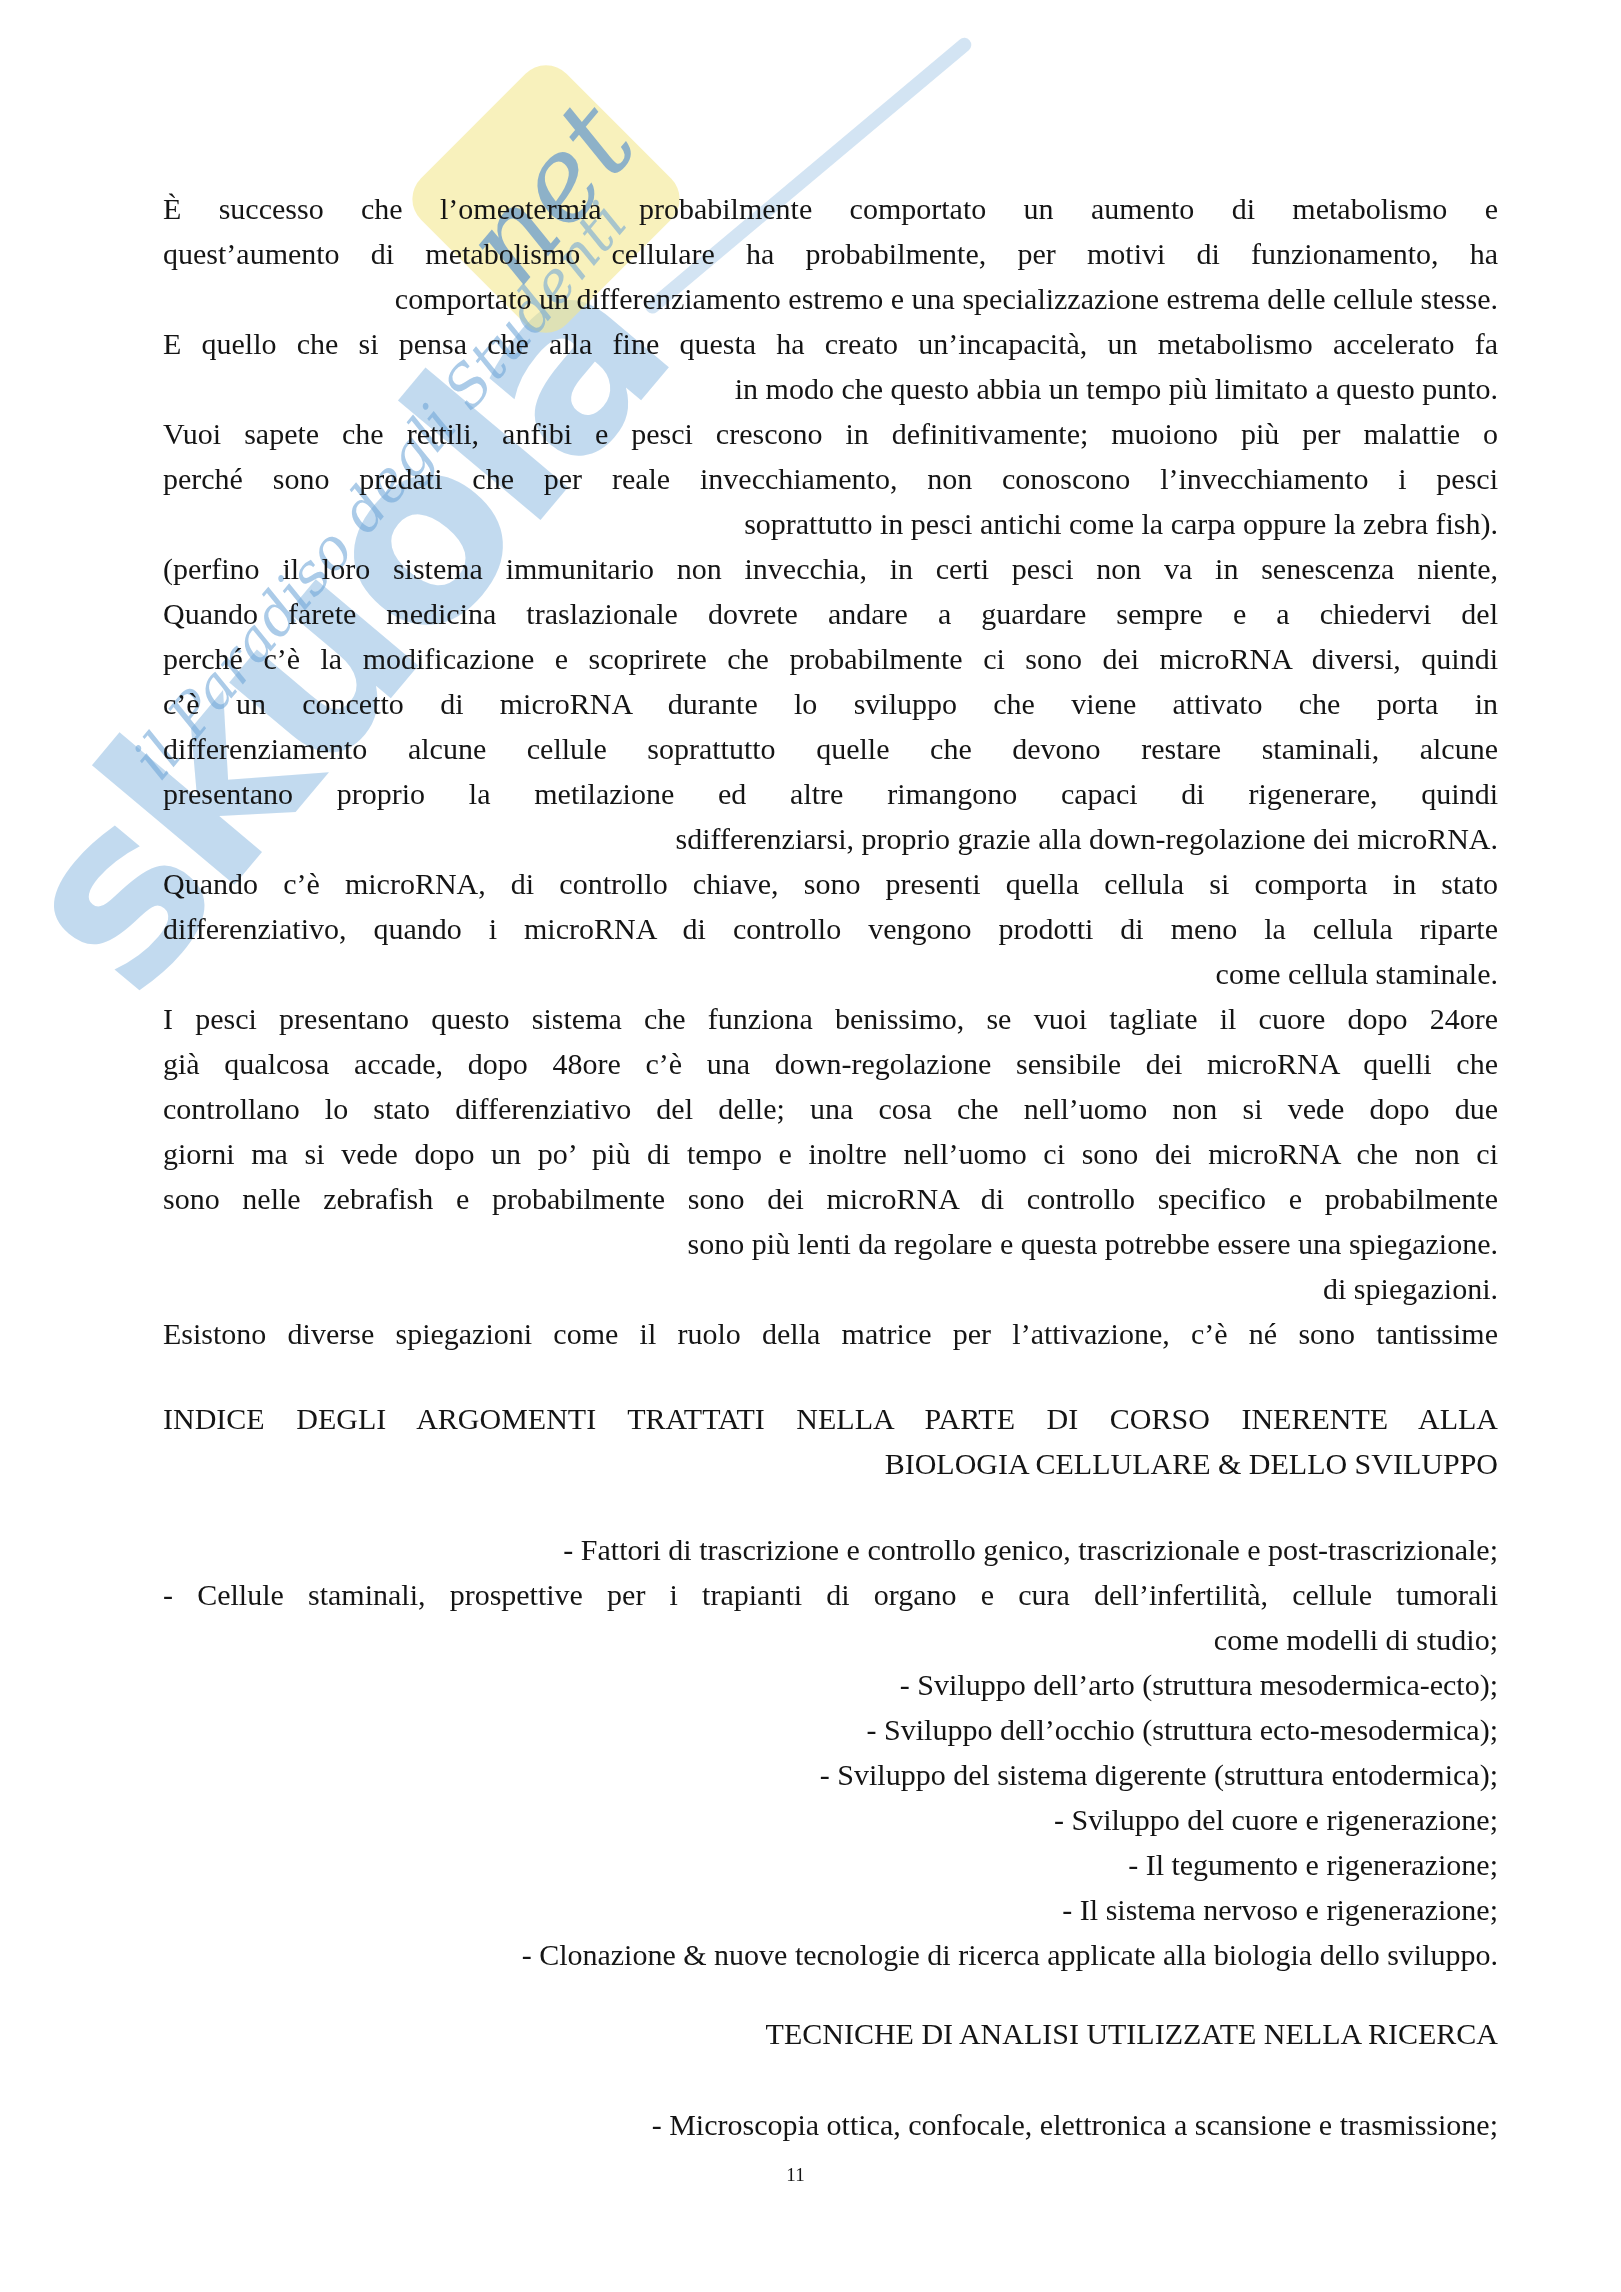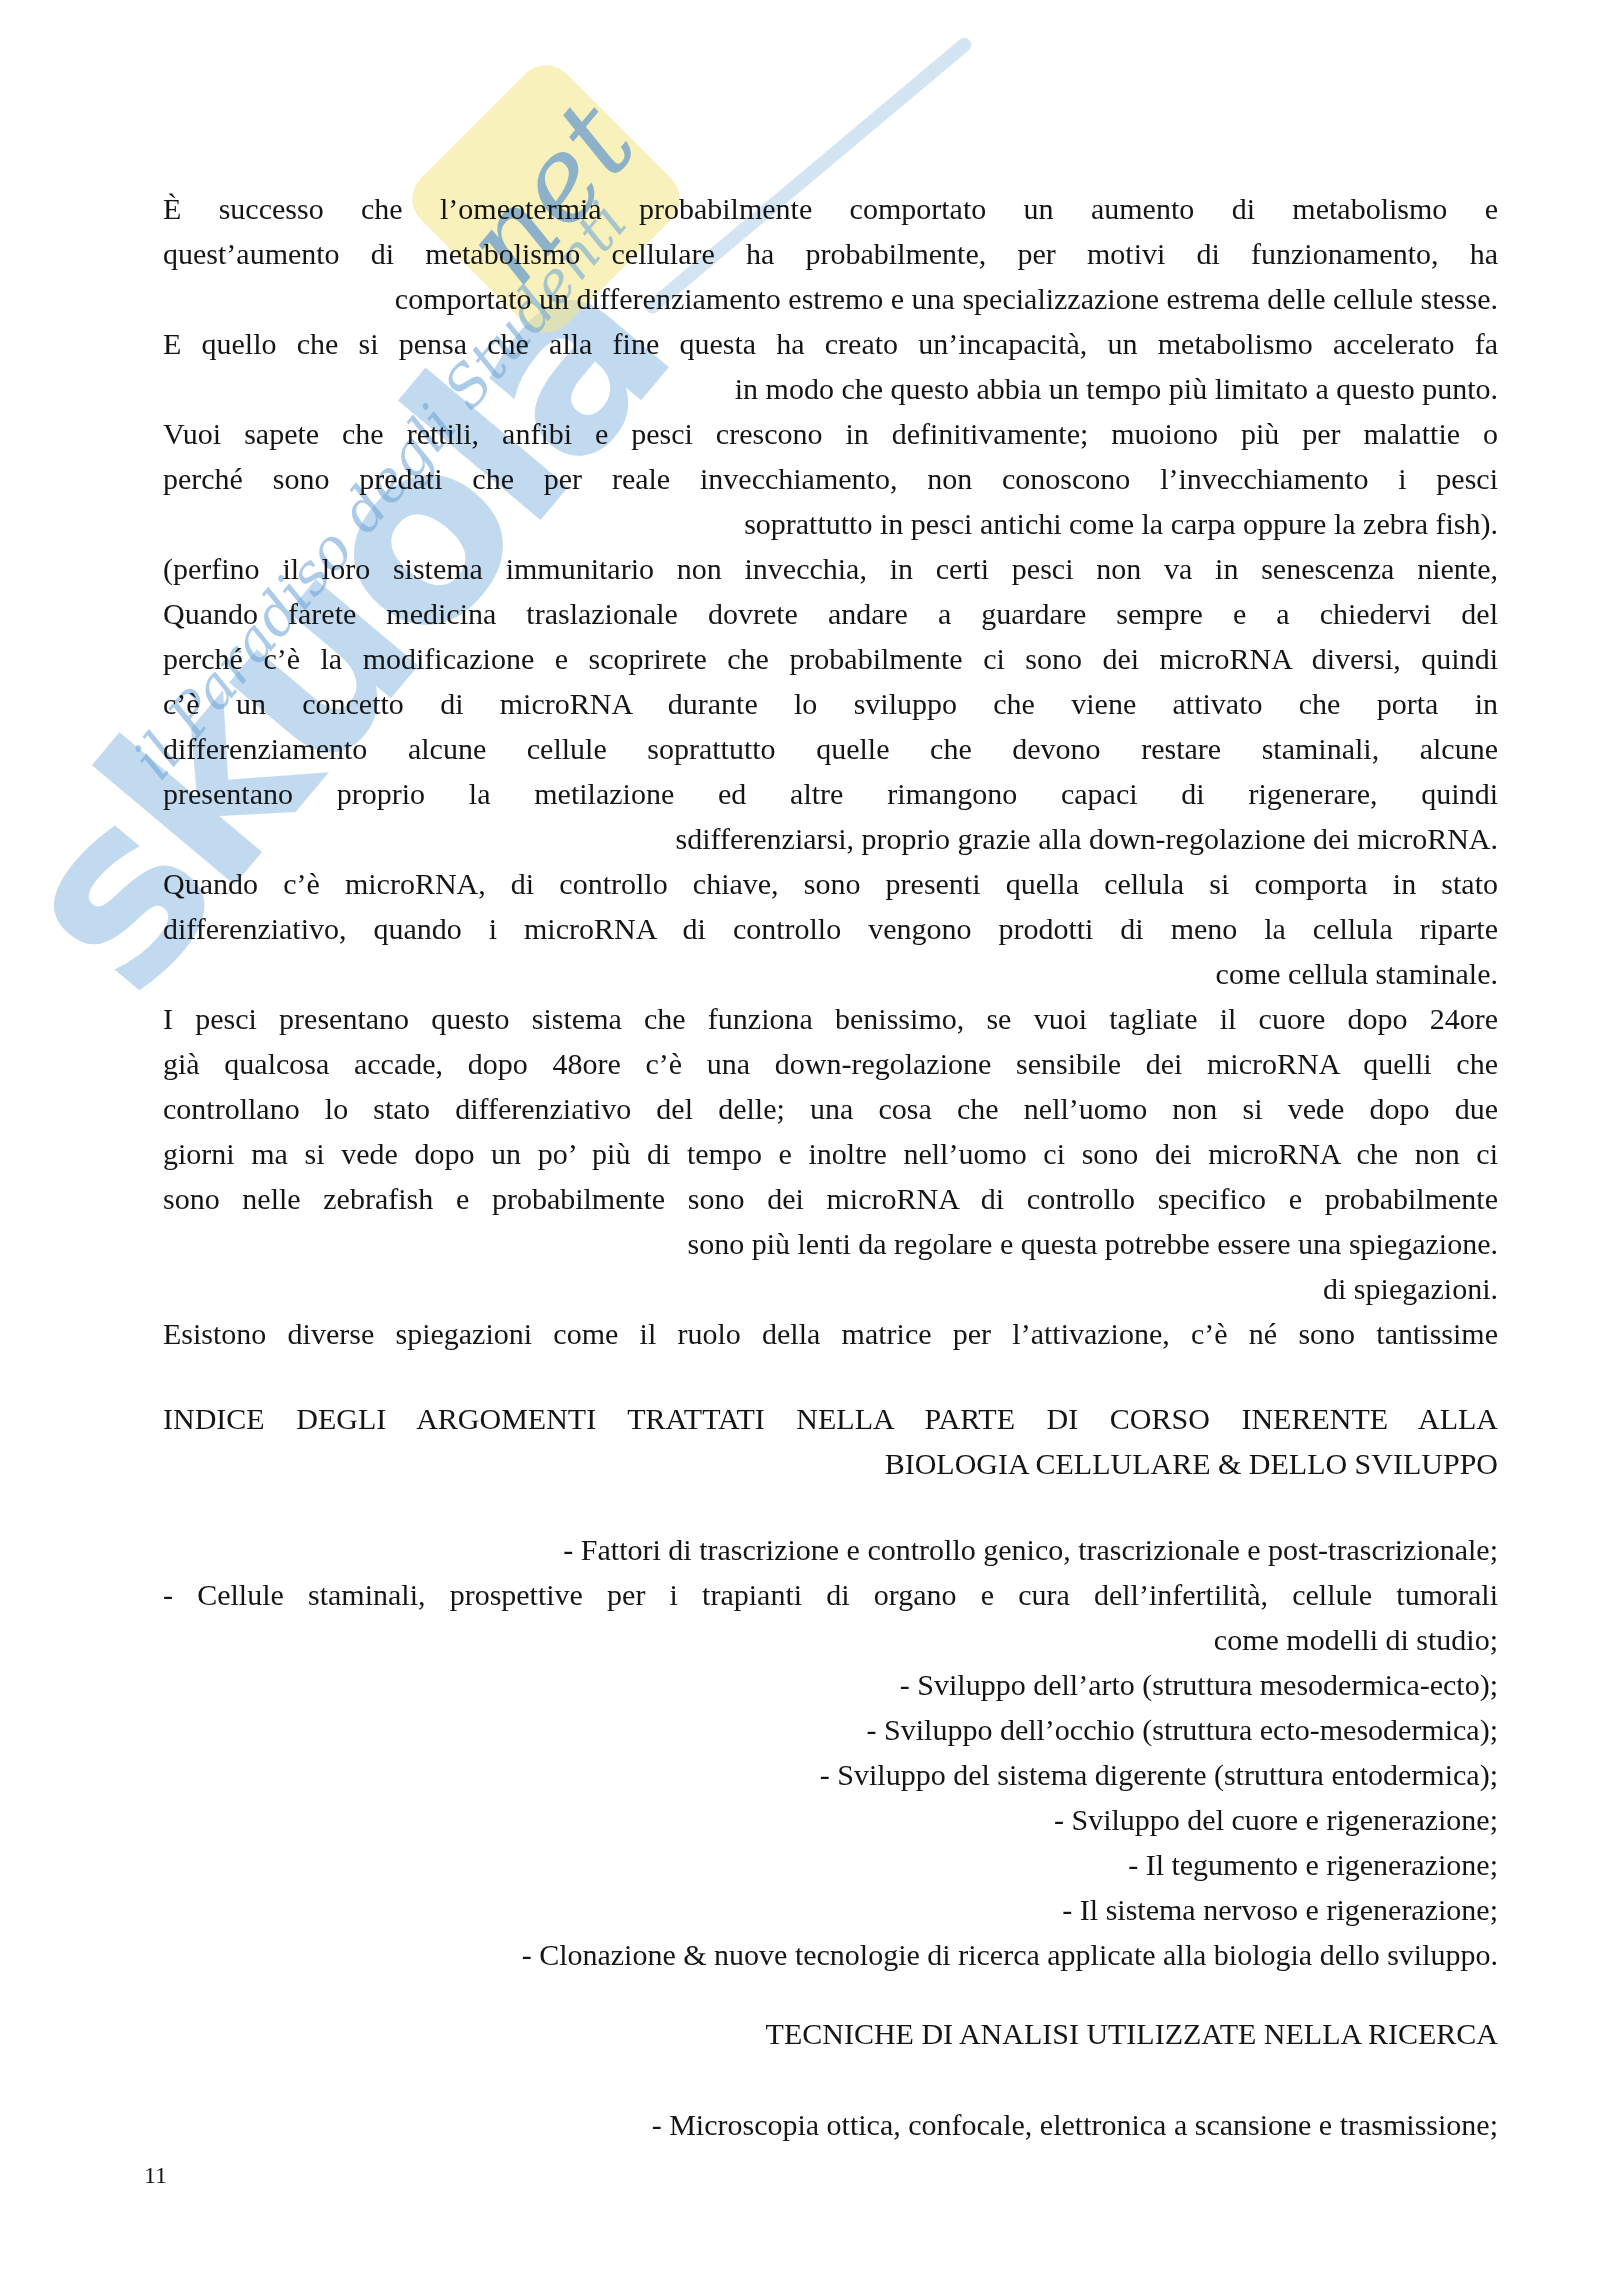--- a/index.html
+++ b/index.html
@@ -46,22 +46,22 @@
   .content{position:absolute;left:128px;top:186px;width:1335px;margin-left:35px;}
   .block{margin:0;}
   .line{
     font-size:30px;line-height:45px;
     text-align:right;
   }
   .line.j{text-align:justify;text-align-last:justify;}
   .heading .line{font-weight:normal;}
   .spacer{width:100%;}
   .footer{
-    position:absolute;left:144px;top:2153px;width:1335px;
-    text-align:left;font-size:24px;line-height:44px;
+    position:absolute;left:128px;top:2153px;width:1335px;
+    text-align:center;font-size:19px;line-height:44px;
   }
 </style>
 </head>
 <body>
 
 <div class="page">
 
   <div class="wm">
     <div class="wm-brand">skuola</div>
     <div class="wm-net-tile"></div>

